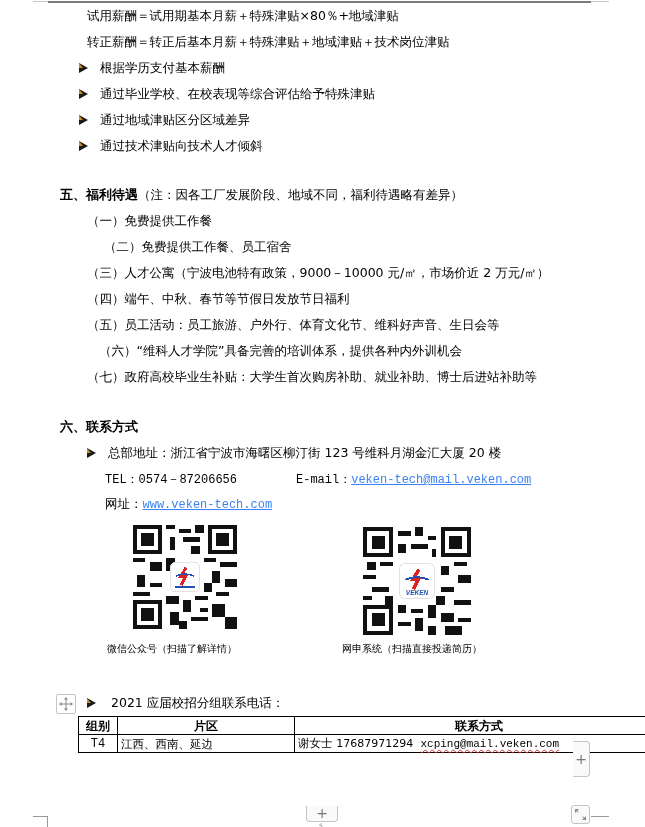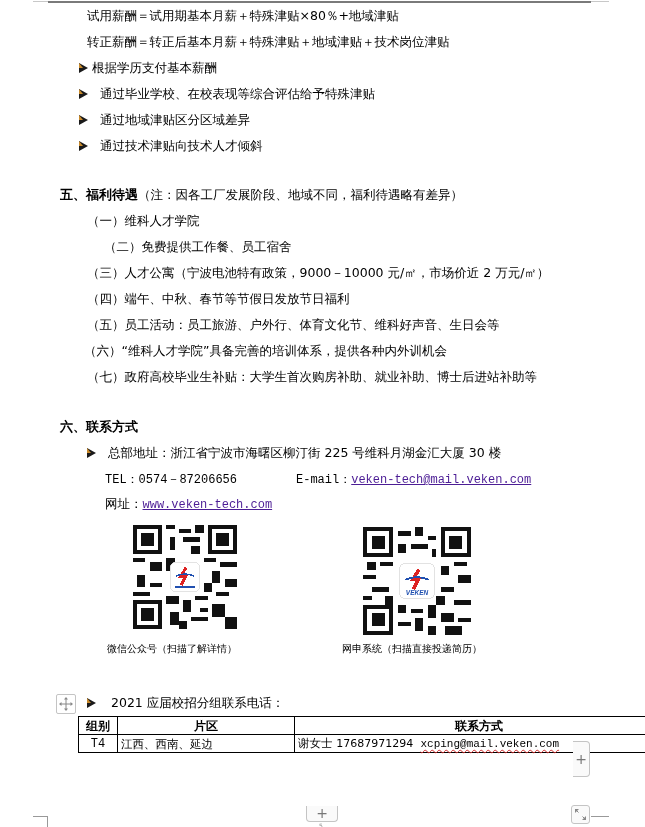--- a/index.html
+++ b/index.html
@@ -9,21 +9,21 @@
   }
   .abs { position:absolute; white-space:nowrap; }
   .topline { position:absolute; top:1px; left:48px; width:543px; height:2px; background:#7a7a7a; }
   .topline-ext-l { position:absolute; top:1px; left:33px; width:15px; height:1px; background:#c8c8c8; }
   .topline-ext-r { position:absolute; top:1px; left:591px; width:18px; height:1px; background:#c8c8c8; }
   .line { position:absolute; white-space:nowrap; font-size:12.5px; line-height:16px; }
   .arrow { position:absolute; width:0; height:0; border-top:5px solid transparent; border-bottom:5px solid transparent; border-left:9px solid #1a1a1a; }
   .arrow::after { content:""; position:absolute; left:-9px; top:-5px; width:0; height:0; border-top:5px solid transparent; border-left:4px solid #c98a2a; }
   .heading { font-weight:bold; font-family:"DejaVu Serif","Liberation Serif",serif; font-size:13px; }
   .mono { font-family:"Liberation Mono","DejaVu Sans Mono",monospace; font-size:12px; }
-  .link { color:#4c1d95; text-decoration:underline; }
+  .link { color:#3b82f6; text-decoration:underline; }
   .qr { position:absolute; width:104px; height:104px; background:#fff; }
   .qr svg { width:100%; height:100%; display:block; }
   .caption { position:absolute; white-space:nowrap; font-size:10px; }
   table.recruit { position:absolute; left:78px; top:716px; border-collapse:collapse; width:586px; font-size:11.5px; }
   table.recruit td, table.recruit th { border:1.3px solid #000; height:17px; padding:0 3px; line-height:16px; }
   table.recruit th { font-weight:bold; font-family:"DejaVu Serif","Liberation Serif",serif; font-size:12px; text-align:center; }
   .c-grp { width:32px; text-align:center; }
   .c-area { width:170px; }
   .squiggle { text-decoration:underline wavy #d12a2a; text-decoration-thickness:1px; text-underline-offset:2px; }
   .tbtn { position:absolute; background:#fafafa; border:1px solid #c4c4c4; border-radius:3px; color:#777; text-align:center; font-size:14px; line-height:16px; }
@@ -37,43 +37,43 @@
 
 <div class="topline-ext-l"></div>
 <div class="topline"></div>
 <div class="topline-ext-r"></div>
 
 <div class="line" style="left:87px;top:8px;">试用薪酬＝试用期基本月薪＋特殊津贴×80％+地域津贴</div>
 <div class="line" style="left:87px;top:34px;">转正薪酬＝转正后基本月薪＋特殊津贴＋地域津贴＋技术岗位津贴</div>
 
 <div>
   <span class="arrow" style="left:79px;top:63px;"></span>
-  <div class="line" style="left:92px;top:60px;">根据学历支付基本薪酬</div>
+  <div class="line" style="left:100px;top:60px;">根据学历支付基本薪酬</div>
   <span class="arrow" style="left:79px;top:89px;"></span>
   <div class="line" style="left:100px;top:86px;">通过毕业学校、在校表现等综合评估给予特殊津贴</div>
   <span class="arrow" style="left:79px;top:115px;"></span>
   <div class="line" style="left:100px;top:112px;">通过地域津贴区分区域差异</div>
   <span class="arrow" style="left:79px;top:141px;"></span>
   <div class="line" style="left:100px;top:138px;">通过技术津贴向技术人才倾斜</div>
 </div>
 
 <div class="line" style="left:60px;top:187px;">
   <span class="heading">五、福利待遇</span><span>（注：因各工厂发展阶段、地域不同，福利待遇略有差异）</span>
 </div>
-<div class="line" style="left:87px;top:213px;">（一）维科人才学院</div>
+<div class="line" style="left:87px;top:213px;">（一）免费提供工作餐</div>
 <div class="line" style="left:87px;top:239px;margin-left:17px;">（二）免费提供工作餐、员工宿舍</div>
 <div class="line" style="left:87px;top:265px;">（三）人才公寓（宁波电池特有政策，9000－10000 元/㎡，市场价近 2 万元/㎡）</div>
 <div class="line" style="left:87px;top:291px;">（四）端午、中秋、春节等节假日发放节日福利</div>
 <div class="line" style="left:87px;top:317px;">（五）员工活动：员工旅游、户外行、体育文化节、维科好声音、生日会等</div>
-<div class="line" style="left:84px;top:343px;">（六）“维科人才学院”具备完善的培训体系，提供各种内外训机会</div>
+<div class="line" style="left:99px;top:343px;">（六）“维科人才学院”具备完善的培训体系，提供各种内外训机会</div>
 <div class="line" style="left:87px;top:369px;text-align:center;">（七）政府高校毕业生补贴：大学生首次购房补助、就业补助、博士后进站补助等</div>
 
 <div class="line heading" style="left:60px;top:419px;">六、联系方式</div>
 <span class="arrow" style="left:87px;top:448px;"></span>
-<div class="line" style="left:108px;top:445px;">总部地址：浙江省宁波市海曙区柳汀街 225 号维科月湖金汇大厦 30 楼</div>
+<div class="line" style="left:108px;top:445px;">总部地址：浙江省宁波市海曙区柳汀街 123 号维科月湖金汇大厦 20 楼</div>
 
 <div class="line mono" style="left:105px;top:472px;">
   <span>TEL：</span><span>0574－87206656</span>
 </div>
 <div class="line mono" style="left:296px;top:472px;">
   <span>E-mail：</span><span class="link">veken-tech@mail.veken.com</span>
 </div>
 <div class="line" style="left:105px;top:496px;">
   <span>网址：</span><span class="link mono">www.veken-tech.com</span>
 </div>

